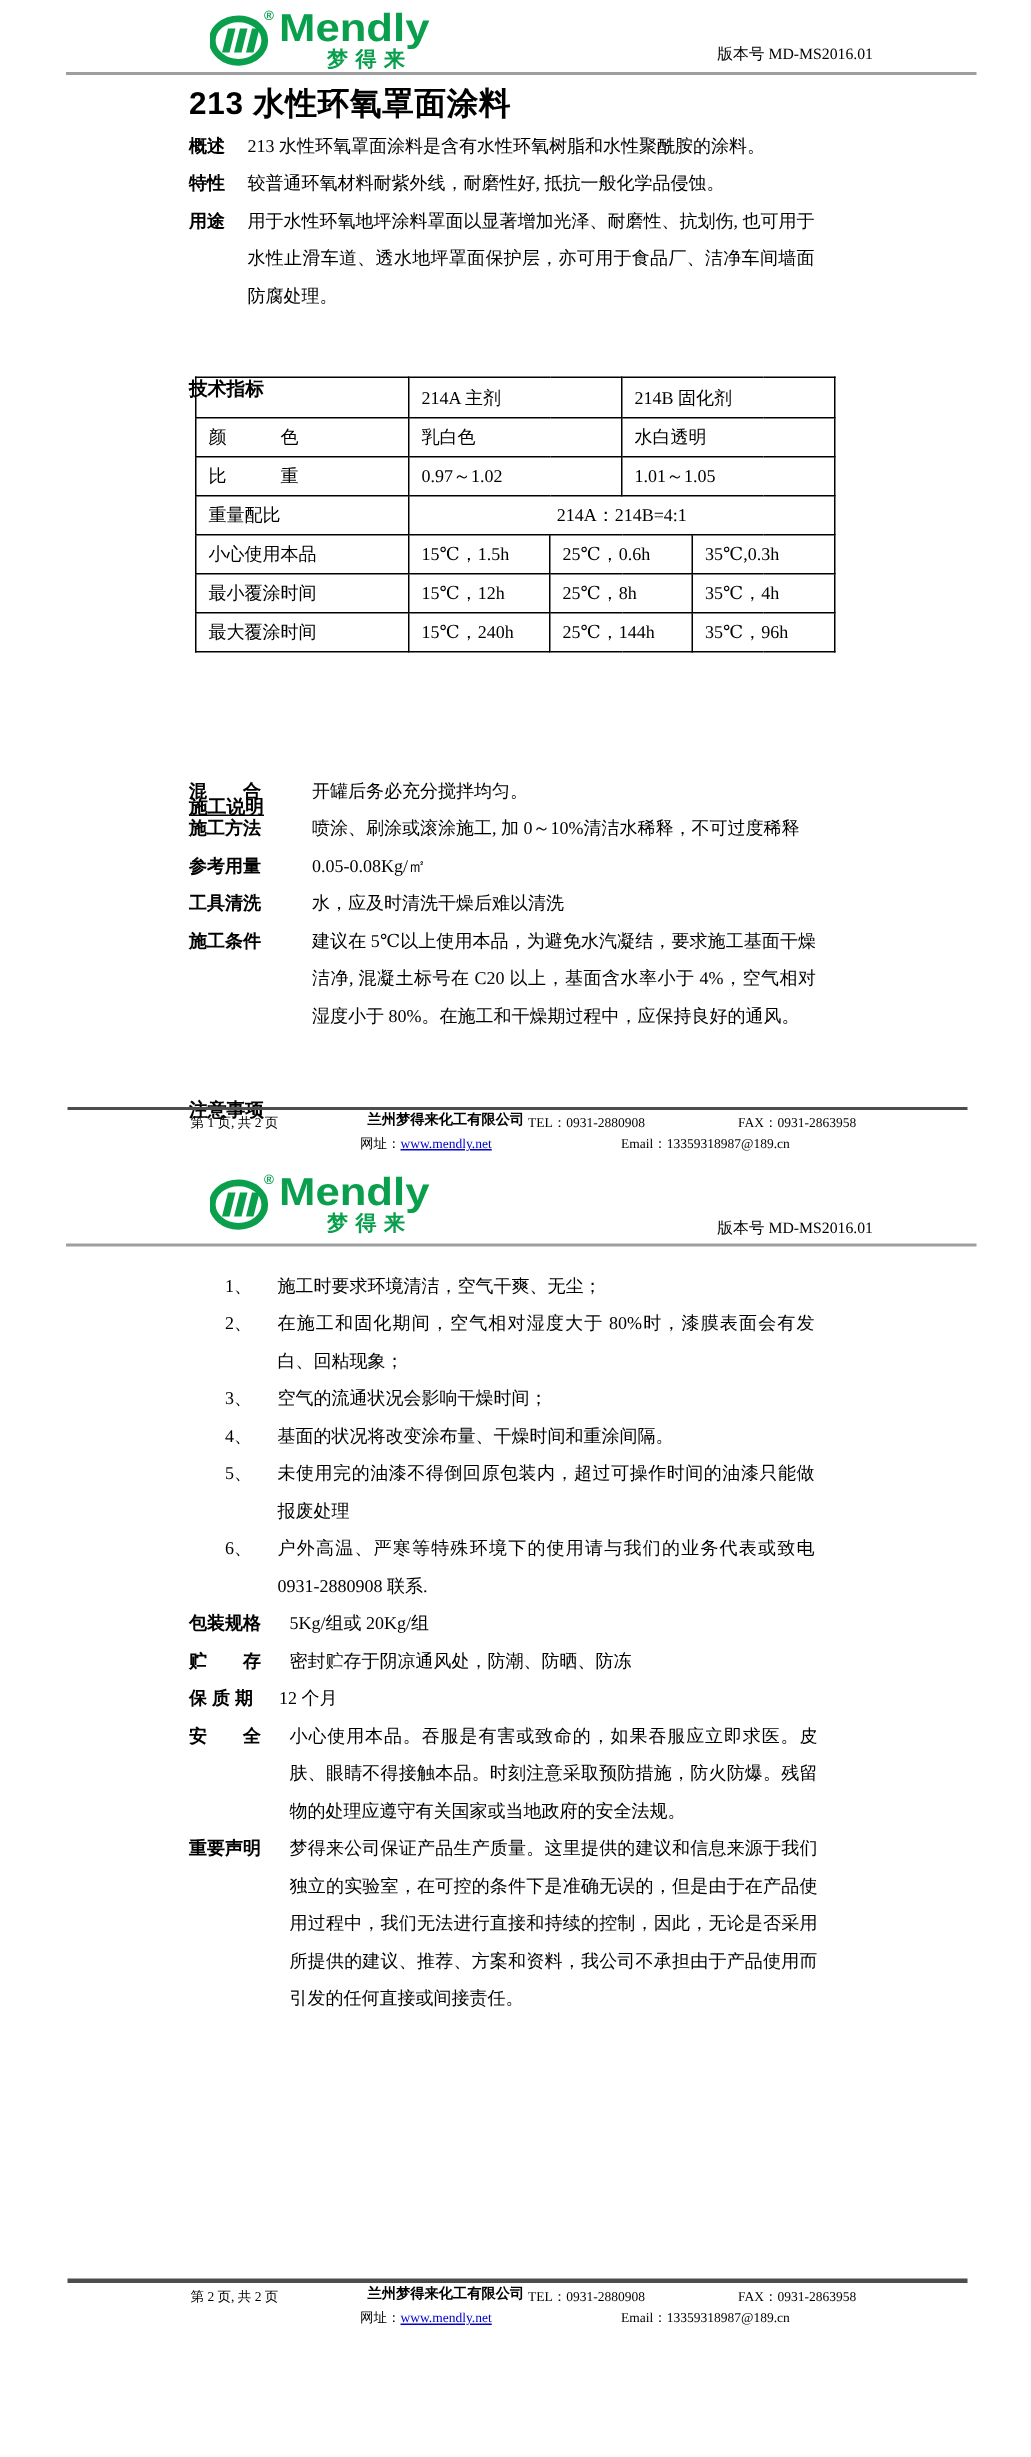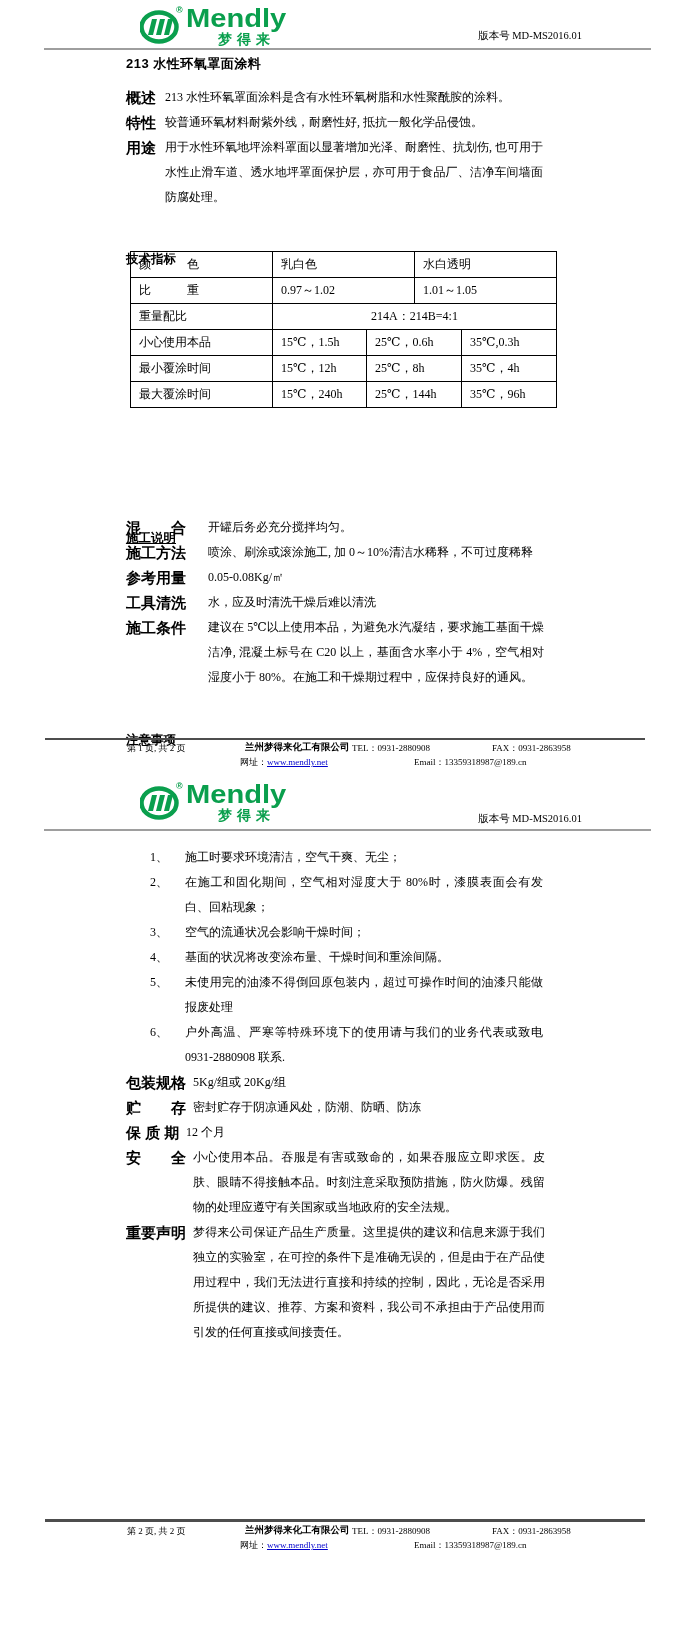--- a/index.html
+++ b/index.html
@@ -14,23 +14,23 @@
   .logo .reg{position:absolute;left:36px;top:-1px;font-size:9px;font-weight:bold;color:#0a9f4d;font-family:"Liberation Sans","DejaVu Sans",sans-serif;}
   .logo .en{position:absolute;left:46px;top:-2px;font-family:"Liberation Sans","DejaVu Sans",sans-serif;
     font-weight:bold;font-size:26px;line-height:28px;color:#0a9f4d;transform:scaleX(1.12);transform-origin:left top;letter-spacing:0px;}
   .logo .cn{position:absolute;left:78px;top:25px;font-family:"Liberation Sans","DejaVu Sans",sans-serif;
     font-weight:bold;font-size:14px;color:#0a9f4d;letter-spacing:5px;white-space:nowrap;}
   
   .hrule{position:absolute;height:2px;background:#9e9e9e;}
   .frule{position:absolute;height:2px;background:#4d4d4d;}
   
   .ver{position:absolute;font-size:10.5px;white-space:nowrap;margin-left:15px;}
-  .title{position:absolute;font-family:"Liberation Sans","DejaVu Sans",sans-serif;font-weight:bold;font-size:13px;letter-spacing:0.5px;white-space:nowrap;}
+  .title{position:absolute;font-family:"Liberation Sans","DejaVu Sans",sans-serif;font-weight:bold;font-size:21px;letter-spacing:0.5px;white-space:nowrap;}
   .h{position:absolute;font-family:"Liberation Sans","DejaVu Sans",sans-serif;font-weight:bold;font-size:12.5px;white-space:nowrap;margin-top:40px;}
-  .lbl{position:absolute;font-family:"Liberation Sans","DejaVu Sans",sans-serif;font-weight:bold;font-size:15px;line-height:25px;white-space:pre;}
+  .lbl{position:absolute;font-family:"Liberation Sans","DejaVu Sans",sans-serif;font-weight:bold;font-size:12px;line-height:25px;white-space:pre;}
   .txt{position:absolute;font-size:12px;line-height:25px;text-align:justify;}
   .nowrap{white-space:nowrap;text-align:left;}
   .num{position:absolute;font-size:12px;line-height:25px;white-space:nowrap;}
   
   table.spec{position:absolute;border-collapse:collapse;table-layout:fixed;font-size:12px;}
   table.spec td{border:1px solid #000;height:25px;padding:0 0 0 8px;vertical-align:middle;overflow:hidden;white-space:pre;}
   table.spec tr.hd td{height:26px;}
   table.spec td.ctr{text-align:center;padding-left:0;}
   
   .ft{position:absolute;font-size:9px;line-height:13px;white-space:nowrap;}
@@ -73,20 +73,25 @@
   <colgroup>
     <col style="width:142px;">
       <col style="width:47px;">
       <col style="width:47px;">
       <col style="width:48px;">
     <col style="width:47px;">
       <col style="width:47px;">
       <col style="width:48px;">
   </colgroup>
   <tbody>
+      <tr class="hd">
+    <td></td>
+    <td colspan="3">214A 主剂</td>
+    <td colspan="3">214B 固化剂</td>
+  </tr>
   <tr>
     <td>颜　　　色</td>
     <td colspan="3">乳白色</td>
     <td colspan="3">水白透明</td>
   </tr>
   <tr>
     <td>比　　　重</td>
     <td colspan="3">0.97～1.02</td>
     <td colspan="3">1.01～1.05</td>
   </tr>

